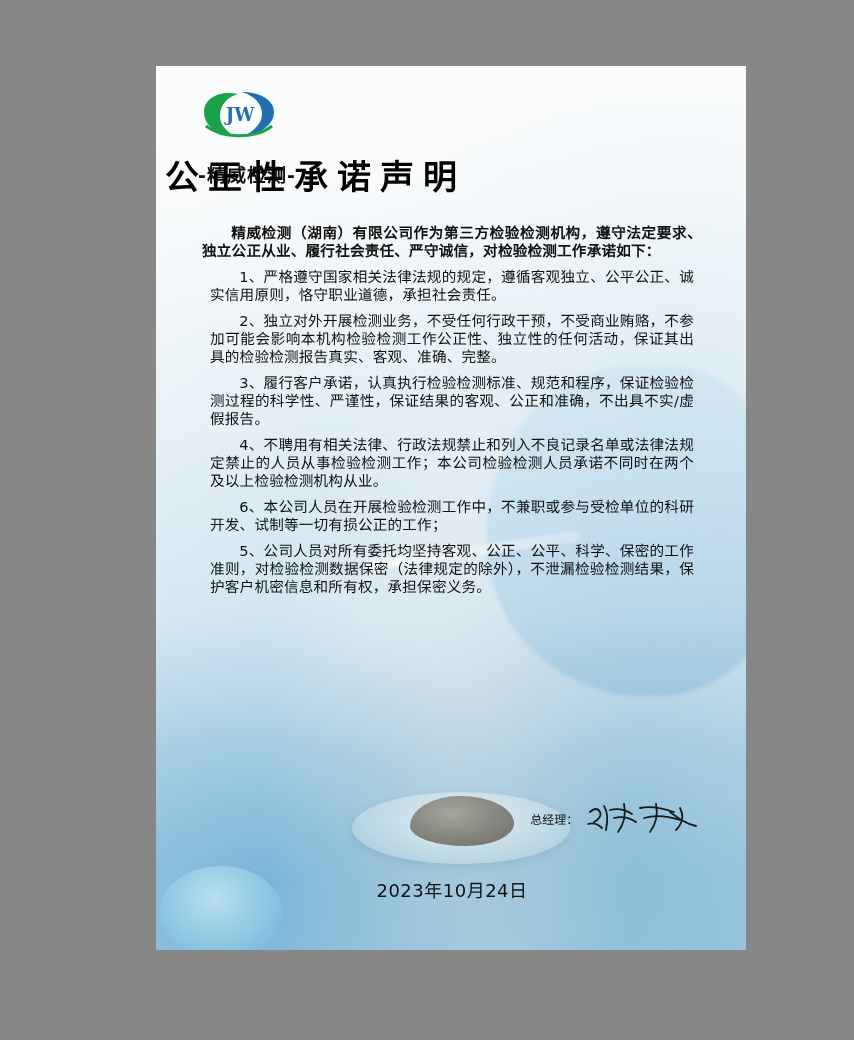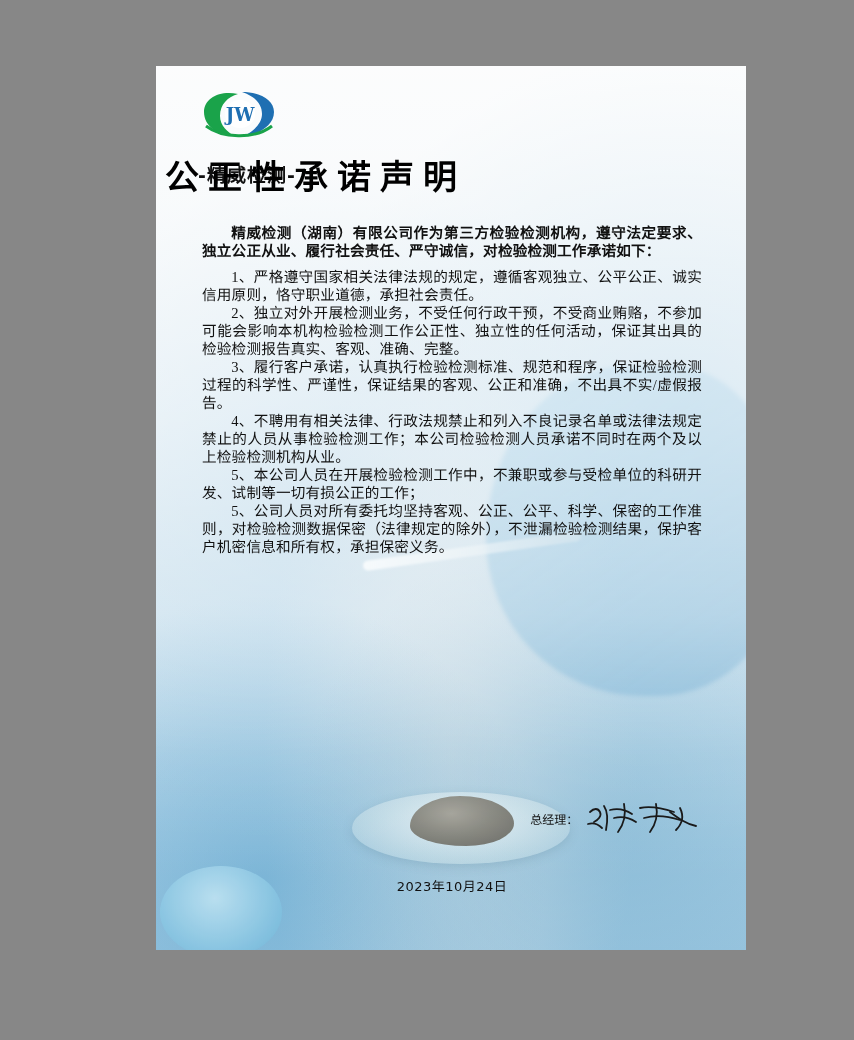--- a/index.html
+++ b/index.html
@@ -146,24 +146,23 @@
     color: #111;
     text-align: justify;
   }
   .lead {
     font-weight: 700;
     margin: 0 0 8px 0;
     text-indent: 2em;
     letter-spacing: .2px;
   }
   .para {
-    margin: 0;
+    margin: 8px;
     text-indent: 2em;
     letter-spacing: .2px;
-    font-family: Liberation Serif, serif;
   }
 
   .sign-row {
     position: absolute;
     left: 46px;
     top: 732px;
     width: 500px;
     text-align: right;
     font-size: 12px;
     color: #111;
@@ -181,21 +180,21 @@
     position: relative;
     margin-left: 2px;
   }
 
   .doc-date {
     position: absolute;
     left: 46px;
     top: 810px;
     width: 500px;
     text-align: center;
-    font-size: 13px;
+    font-size: 18px;
     color: #111;
     letter-spacing: .5px;
   }
 </style>
 </head>
 <body>
 
 <div class="page">
 
   <div class="bg">
@@ -223,21 +222,21 @@
     </div>
 
     <div class="doc-title">公正性承诺声明</div>
 
     <div class="body-block">
       <p class="lead">精威检测（湖南）有限公司作为第三方检验检测机构，遵守法定要求、独立公正从业、履行社会责任、严守诚信，对检验检测工作承诺如下：</p>
       <p class="para">1、严格遵守国家相关法律法规的规定，遵循客观独立、公平公正、诚实信用原则，恪守职业道德，承担社会责任。</p>
       <p class="para">2、独立对外开展检测业务，不受任何行政干预，不受商业贿赂，不参加可能会影响本机构检验检测工作公正性、独立性的任何活动，保证其出具的检验检测报告真实、客观、准确、完整。</p>
       <p class="para">3、履行客户承诺，认真执行检验检测标准、规范和程序，保证检验检测过程的科学性、严谨性，保证结果的客观、公正和准确，不出具不实/虚假报告。</p>
       <p class="para">4、不聘用有相关法律、行政法规禁止和列入不良记录名单或法律法规定禁止的人员从事检验检测工作；本公司检验检测人员承诺不同时在两个及以上检验检测机构从业。</p>
-      <p class="para">5、本公司人员在开展检验检测工作中，不兼职或参与受检单位的科研开发、试制等一切有损公正的工作；</p>
+      <p class="para">6、本公司人员在开展检验检测工作中，不兼职或参与受检单位的科研开发、试制等一切有损公正的工作；</p>
       <p class="para">5、公司人员对所有委托均坚持客观、公正、公平、科学、保密的工作准则，对检验检测数据保密（法律规定的除外），不泄漏检验检测结果，保护客户机密信息和所有权，承担保密义务。</p>
     </div>
 
     <div class="sign-row">
       <span class="sign-label">总经理：</span>
       <span class="sign-mark">
         <svg width="118" height="40" viewBox="0 0 118 40" aria-hidden="true">
           <g stroke="#1a1a1a" fill="none" stroke-width="1.8" stroke-linecap="round">
             <path d="M6 14 C10 10 14 10 16 14 C18 18 14 22 10 24"></path>
             <path d="M4 26 C10 24 14 26 18 30"></path>

